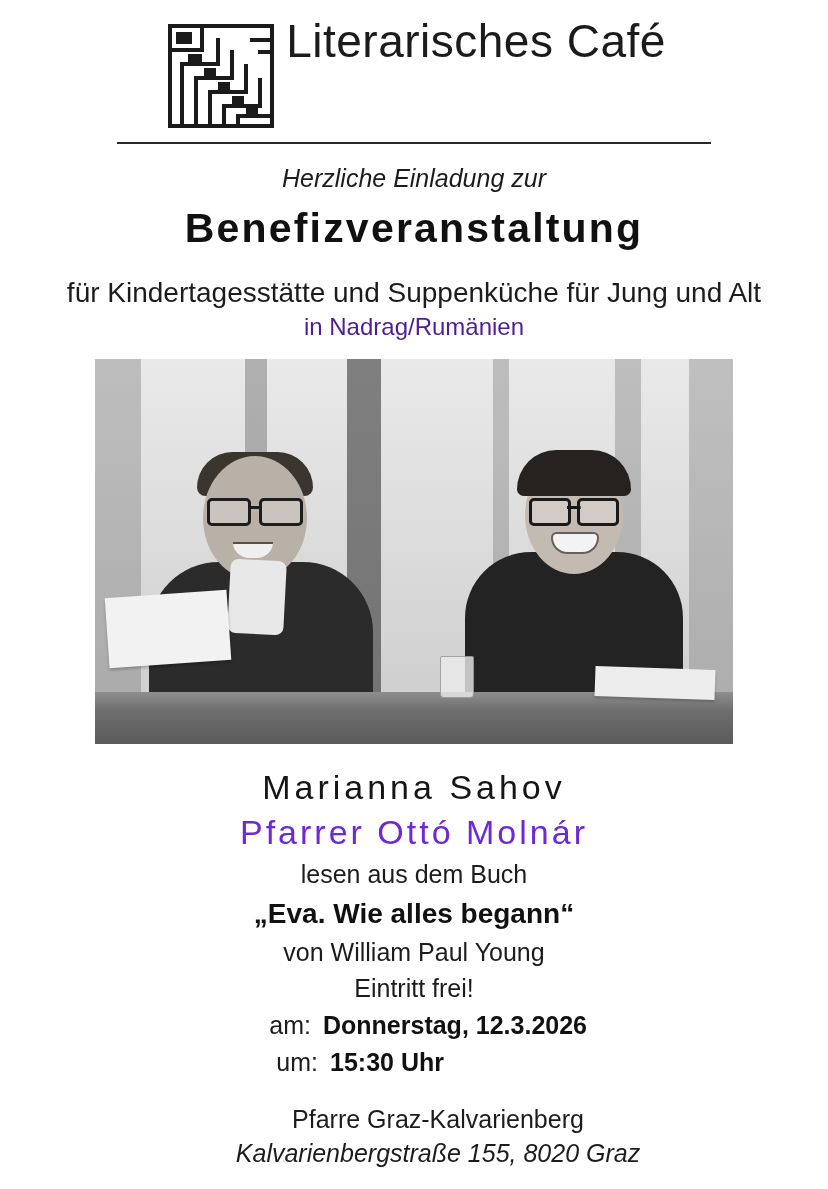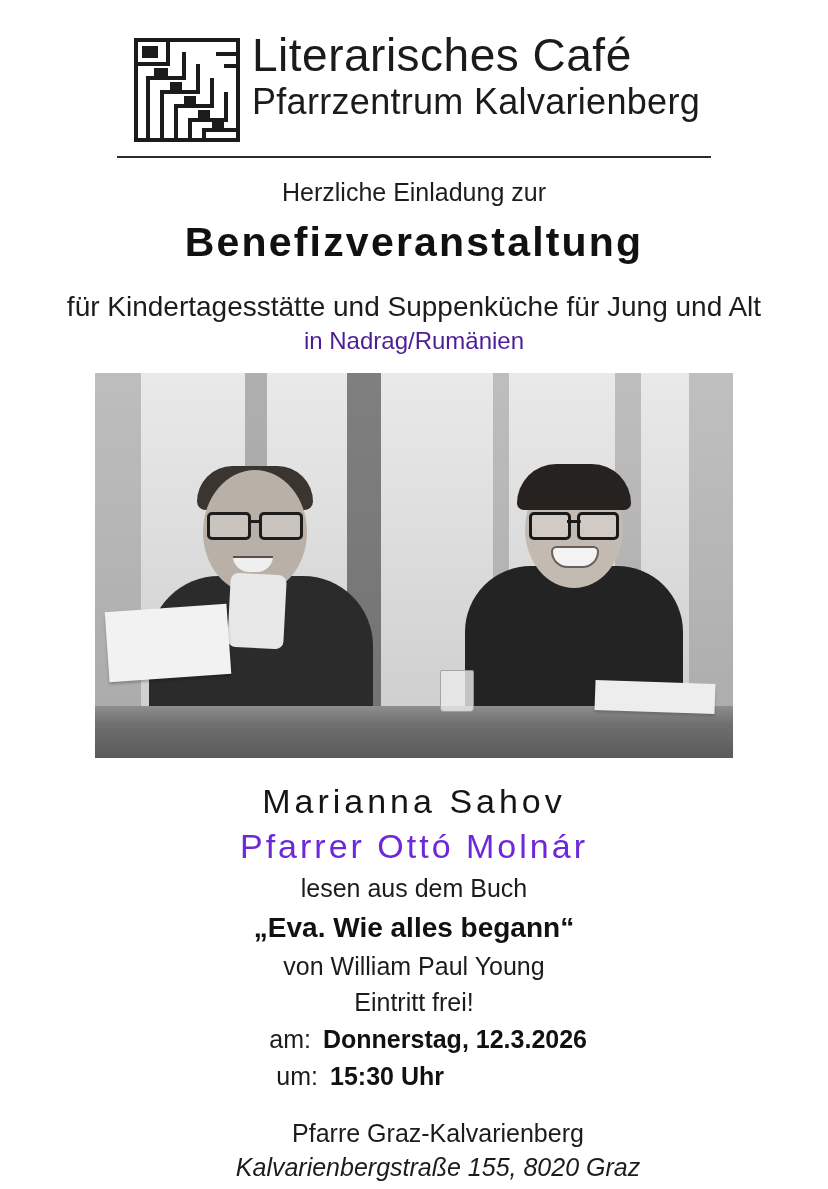--- a/index.html
+++ b/index.html
@@ -17,21 +17,21 @@
   .poster {
     position: relative;
     width: 828px;
     height: 1189px;
     background: #ffffff;
     box-sizing: border-box;
   }
 
   
   .header {
-    padding-top: 32px;
+    padding-top: 18px;
     display: flex;
     flex-direction: column;
     align-items: center;
   }
   .logo-row {
     display: flex;
     align-items: flex-start;
     justify-content: center;
     width: 640px;
   }
@@ -72,20 +72,21 @@
 
   
   .invite {
     margin-top: 20px;
     text-align: center;
   }
   .invite-lead {
     font-size: 25px;
     font-weight: 400;
     color: #1c1c1c;
+    font-style: italic;
   }
   .invite-title {
     font-size: 41px;
     font-weight: bold;
     letter-spacing: 2.2px;
     margin-top: 12px;
     color: #111;
   }
   .invite-sub1 {
     font-size: 28px;
@@ -434,21 +435,20 @@
             <rect x="26" y="34" width="14" height="10"></rect>
             <rect x="42" y="48" width="12" height="10"></rect>
             <rect x="56" y="62" width="12" height="10"></rect>
             <rect x="70" y="76" width="12" height="10"></rect>
             <rect x="84" y="88" width="12" height="10"></rect>
           </g>
         </svg>
       </div>
       <div class="logo-text">
         <div class="logo-line1">Literarisches Café</div>
-        <div class="logo-line2">Pfarrzentrum Kalvarienberg</div>
       </div>
     </div>
     <div class="rule"></div>
   </div>
 
   <div class="invite">
     <div class="invite-lead">Herzliche Einladung zur</div>
     <div class="invite-title">Benefizveranstaltung</div>
     <div class="invite-sub1">für Kindertagesstätte und Suppenküche für Jung und Alt</div>
     <div class="invite-sub2">in Nadrag/Rumänien</div>

